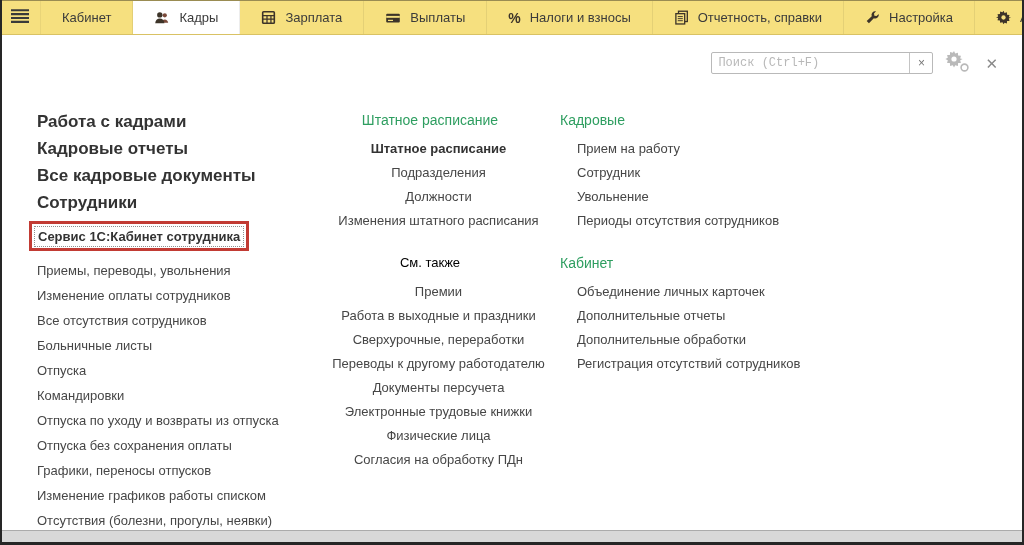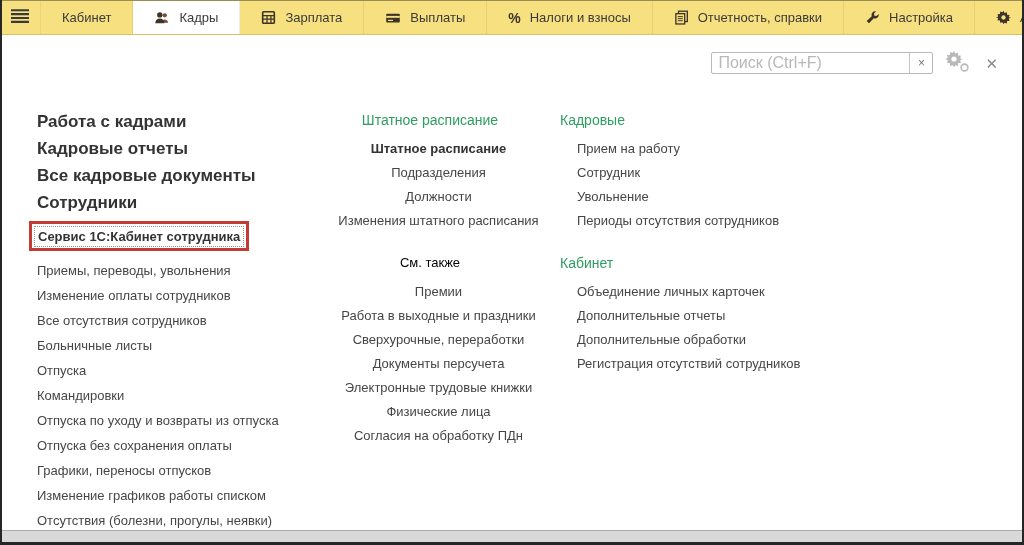--- a/index.html
+++ b/index.html
@@ -24,22 +24,22 @@
   .tab.active{background:#ffffff;}
   .tab .pct{font-weight:bold;font-size:14px;color:#3d3429;}
   .tab-icon{display:flex;align-items:center;}
   
   .search-row{position:absolute;top:49px;right:20px;display:flex;align-items:center;gap:11px;}
   .search-box{
     display:flex;align-items:stretch;width:222px;height:22px;background:#fff;
     border:1px solid #b9b9b9;border-radius:2px;box-sizing:border-box;
   }
   .search-box input{
-    flex:1;border:none;outline:none;padding:0 6px;font-size:16px;color:#15803d;
-    font-family:Liberation Sans, sans-serif;min-width:0;background:transparent;
+    flex:1;border:none;outline:none;padding:0 6px;font-size:12px;color:#15803d;
+    font-family:Liberation Mono, monospace;min-width:0;background:transparent;
   }
   .search-box input::placeholder{color:#b8b8b8;}
   .search-clear{
     width:22px;display:flex;align-items:center;justify-content:center;
     border-left:1px solid #c4c4c4;color:#777;font-size:12px;cursor:pointer;
   }
   .gears-btn{cursor:pointer;display:flex;align-items:center;}
   .close-btn{color:#8a8a8a;font-size:15px;cursor:pointer;padding:0 4px;line-height:1;}
   
   .col{position:absolute;top:112px;}
@@ -204,20 +204,21 @@
       <div class="m-item">Подразделения</div>
       <div class="m-item">Должности</div>
       <div class="m-item">Изменения штатного расписания</div>
     </div>
     <div class="gap"></div>
     <div class="sec-header gray">См. также</div>
     <div class="sub">
       <div class="m-item">Премии</div>
       <div class="m-item">Работа в выходные и праздники</div>
       <div class="m-item">Сверхурочные, переработки</div>
+      <div class="m-item">Переводы к другому работодателю</div>
       <div class="m-item">Документы персучета</div>
       <div class="m-item">Электронные трудовые книжки</div>
       <div class="m-item">Физические лица</div>
       <div class="m-item">Согласия на обработку ПДн</div>
     </div>
   </div>
 
   <div class="col col-right">
     <div class="sec-header">Кадровые</div>
     <div class="sub">

